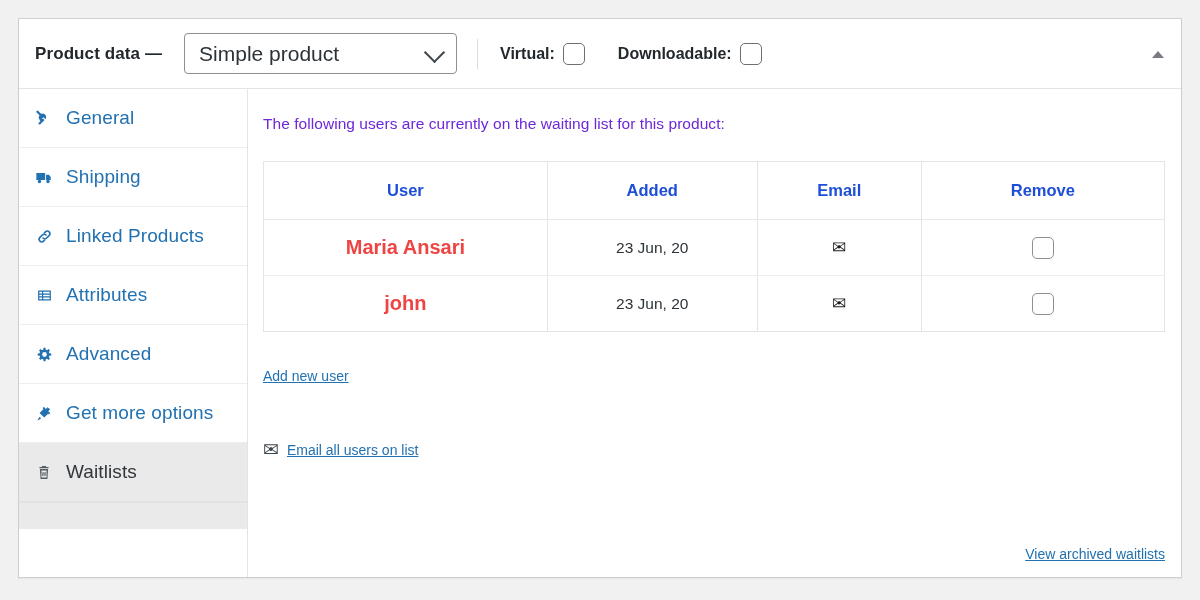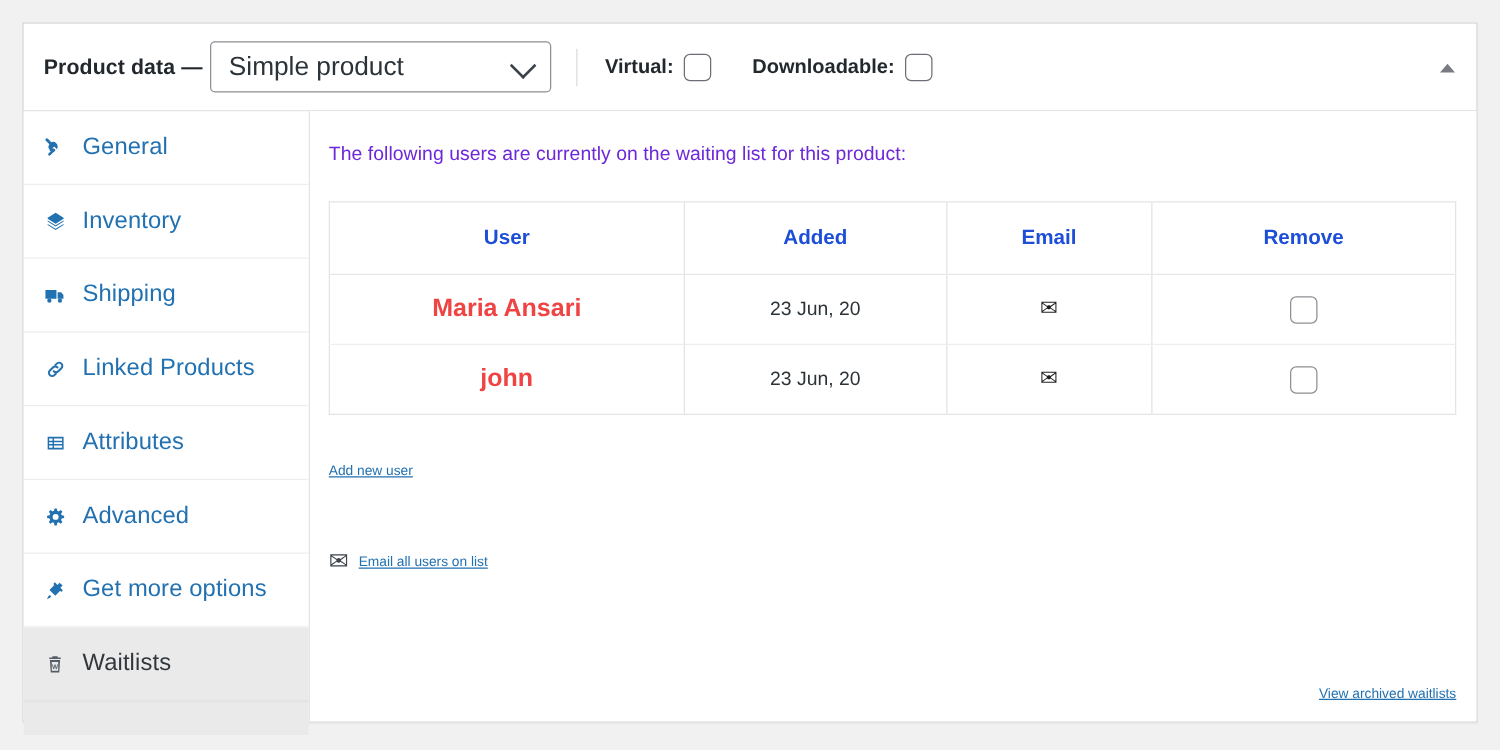--- a/index.html
+++ b/index.html
@@ -43,21 +43,21 @@
     padding: 0 16px;
     box-sizing: border-box;
     background: #fff;
   }
   .panel-title {
     font-size: 17px;
     font-weight: bold;
     color: #23282d;
     letter-spacing: .1px;
     white-space: nowrap;
-    margin-right: 6px;
+    margin-right: 22px;
   }
   .type-select {
     position: relative;
     width: 273px;
     height: 41px;
     border: 1px solid #8c8f94;
     border-radius: 4px;
     background: #fff;
     display: flex;
     align-items: center;
@@ -242,21 +242,21 @@
     background: #fff;
     box-sizing: border-box;
     cursor: pointer;
     vertical-align: middle;
   }
 
   
   .add-user-row { margin-top: 35px; }
   .link {
     color: #2271b1;
-    font-size: 11px;
+    font-size: 14px;
     text-decoration: underline;
     cursor: pointer;
   }
   .email-all-row {
     margin-top: 55px;
     display: flex;
     align-items: center;
   }
   .email-all-row .mail-glyph {
     font-size: 19px;
@@ -308,28 +308,20 @@
         <div class="tab">
           <span class="tab-icon">
             <svg width="17" height="17" viewBox="0 0 20 20" fill="currentColor">
                 <path d="M16.1 3.9a4.4 4.4 0 0 0-4.7-1l-.9.4 2.5 2.5-1.7 1.7-2.5-2.5-.4.9a4.4 4.4 0 0 0 1 4.7 4.4 4.4 0 0 0 4.6 1l3.3 3.3a1.3 1.3 0 0 0 1.9-1.9l-3.3-3.3a4.4 4.4 0 0 0-.8-5.8z" transform="rotate(180 10 8)"></path>
                 <path d="M3.3 16.7a1.2 1.2 0 0 0 1.7 0l5-5-1.7-1.7-5 5a1.2 1.2 0 0 0 0 1.7z"></path>
               </svg>
           </span>
           <span class="tab-label">General</span>
         </div>
 
-        <div class="tab">
-          <span class="tab-icon">
-            <svg width="17" height="17" viewBox="0 0 20 20" fill="currentColor">
-                <path d="M10 1.5 2.5 6.2v.9l7.5 4.6 7.5-4.6v-.9L10 1.5zm0 11.6L2.5 8.6v1.1l7.5 4.6 7.5-4.6V8.6l-7.5 4.5zm0 3.4-7.5-4.6v1.1l7.5 4.6 7.5-4.6V12L10 16.5z"></path>
-              </svg>
-          </span>
-          <span class="tab-label">Inventory</span>
-        </div>
 
         <div class="tab">
           <span class="tab-icon">
             <svg width="18" height="18" viewBox="0 0 20 20" fill="currentColor">
                 <path d="M1.5 5.5h9.8v7.8H1.5V5.5zm10.8 2h3.1l2.1 2.6v3.2h-5.2V7.5z"></path>
                 <circle cx="5" cy="15" r="1.9"></circle>
                 <circle cx="14.4" cy="15" r="1.9"></circle>
               </svg>
           </span>
           <span class="tab-label">Shipping</span>

